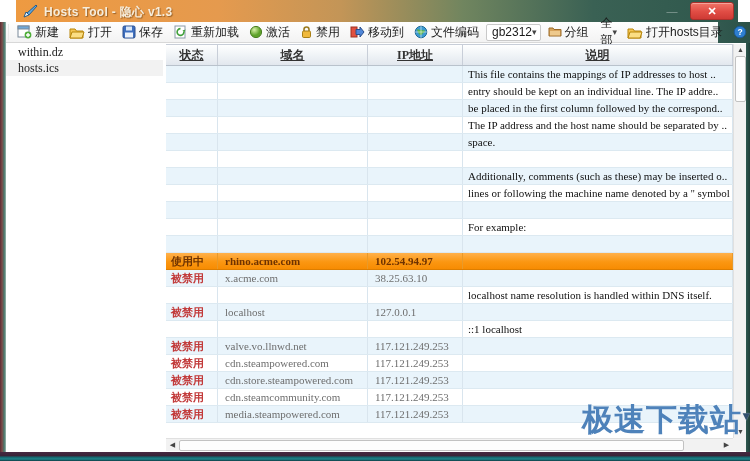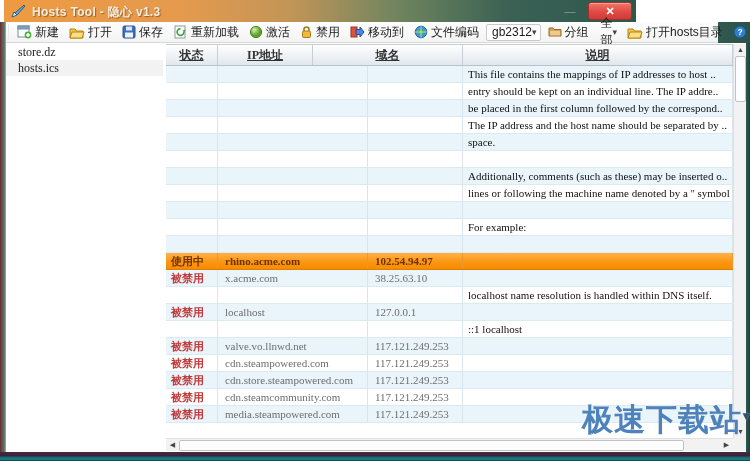--- a/index.html
+++ b/index.html
@@ -1,21 +1,21 @@
 <!DOCTYPE html>
 <html><head>
 <meta charset="utf-8">
 <style>
   * { margin:0; padding:0; box-sizing:border-box; }
   html,body { width:750px; height:461px; background:#222; }
   body { font-family:"Liberation Sans", sans-serif; }
   .window { position:relative; width:750px; height:461px; overflow:hidden; background:#fff; }
 
   
-  .titlebar { position:absolute; left:4px; top:0; width:632px; height:22px;
+  .titlebar { position:absolute; left:16px; top:0; width:722px; height:22px;
     background:linear-gradient(90deg,#EE9A41 0%,#E59A4E 28%,#C39557 45%,#70855F 62%,#3A6154 80%,#2E574C 100%); }
   .border-left { position:absolute; left:0; top:22px; bottom:0; width:6px;
     background:linear-gradient(90deg,#5A2B33 0%,#7E4C49 35%,#45766A 70%,#9FB8AF 100%); }
   .border-right { position:absolute; right:0; top:22px; bottom:0; width:4px;
     background:linear-gradient(90deg,#2F5950,#1F3E38); }
   .border-bottom { position:absolute; left:0; right:0; bottom:0; height:9px;
     background:linear-gradient(180deg,#472840 0%,#3A2438 40%,#15666E 58%,#1E838A 78%,#0F3E46 100%); }
 
   .app-icon { position:absolute; left:7px; top:4px; width:15px; height:14px; }
   .title-text { position:absolute; left:28px; top:4px; font-size:12px; font-weight:bold;
@@ -226,29 +226,29 @@
     <div class="tb-item">
       <svg width="14" height="14" viewBox="0 0 14 14">
         <circle cx="7" cy="7" r="5.8" fill="#2E7FD0" stroke="#1C5A9A"></circle>
         <text x="7" y="10" text-anchor="middle" font-size="8.5" font-weight="bold" fill="#fff">?</text>
       </svg>
       <span>关于</span>
     </div>
   </div>
 
   <div class="sidebar">
-    <div class="side-item">store.dz</div>
+    <div class="side-item">within.dz</div>
     <div class="side-item alt">hosts.ics</div>
   </div>
 
   <div class="table-wrap">
     <div class="thead">
       <div class="th w-status">状态</div>
+      <div class="th w-domain">域名</div>
       <div class="th w-ip">IP地址</div>
-      <div class="th w-domain">域名</div>
       <div class="th w-desc">说明</div>
     </div>
 
     <div class="tbody">
   <div class="t-row">
     <div class="tc c-status"></div>
     <div class="tc c-domain"></div>
     <div class="tc c-ip"></div>
     <div class="tc c-desc">This file contains the mappings of IP addresses to host ..</div>
   </div>

